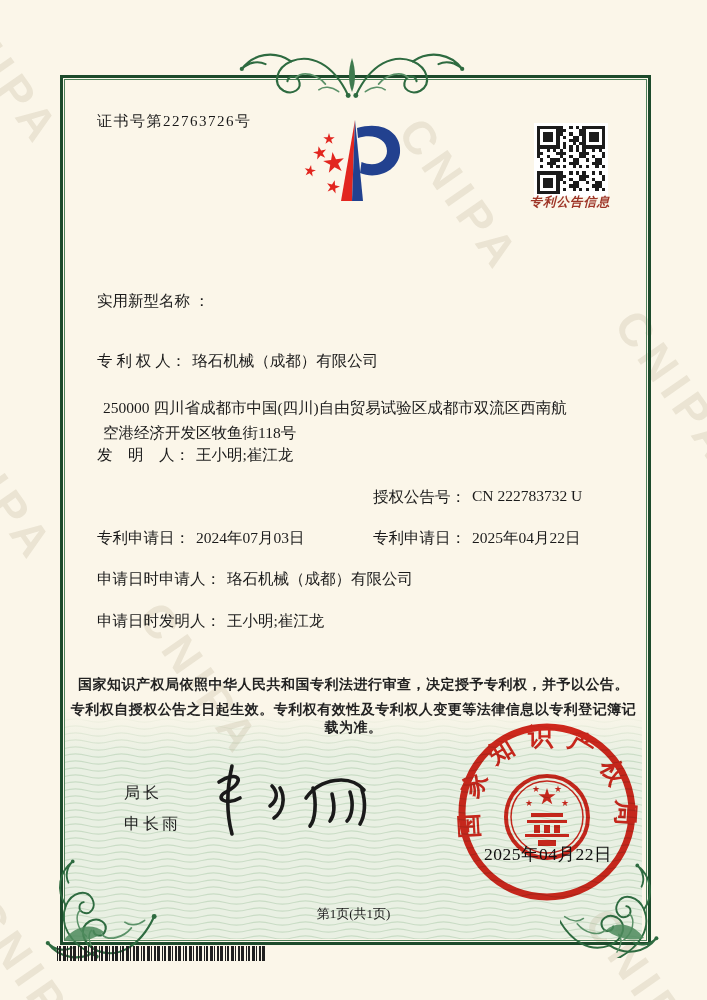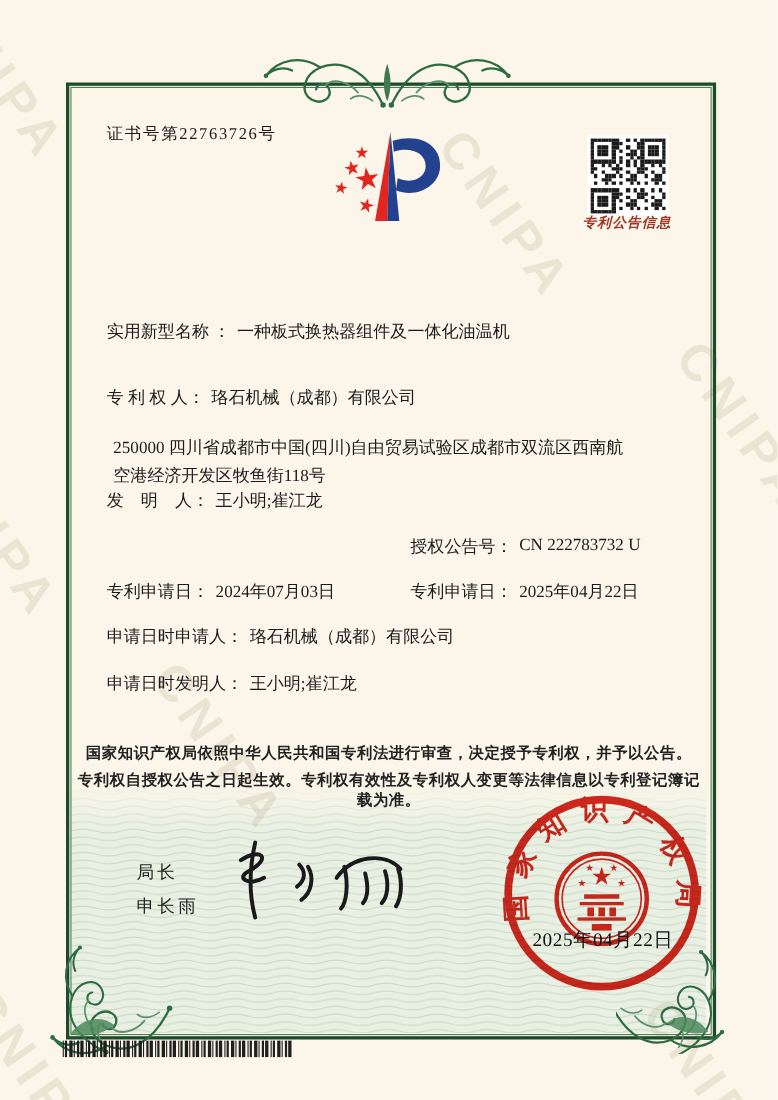--- a/index.html
+++ b/index.html
@@ -578,21 +578,20 @@
         <i></i>
         <i></i>
         <i></i>
       </div>
   </div>
   <div class="qr-label">专利公告信息</div>
 
 
   <div class="row" style="top:291px">
     <span class="lbl">实用新型名称 ：</span>
-    <span class="val">一种板式换热器组件及一体化油温机</span>
   </div>
 
   <div class="row" style="top:351px">
     <span class="lbl">专 利 权 人：</span>
     <span class="val">珞石机械（成都）有限公司</span>
   </div>
 
   <div class="row" style="top:396px">
     <span class="val addr-val">250000 四川省成都市中国(四川)自由贸易试验区成都市双流区西南航空港经济开发区牧鱼街118号</span>
   </div>
@@ -665,20 +664,21 @@
       <rect x="-20" y="3" width="40" height="3"></rect>
       <rect x="-13" y="8" width="6" height="8"></rect>
       <rect x="-3" y="8" width="6" height="8"></rect>
       <rect x="7" y="8" width="6" height="8"></rect>
       <rect x="-22" y="17" width="44" height="3"></rect>
       <rect x="-9" y="23" width="18" height="6"></rect>
     </g>
   </svg>
   <div class="seal-date">2025年04月22日</div>
 
+  <div class="page-indicator">第1页(共1页)</div>
   <div class="barcode" id="barcode">
       <i class="bar" style="width: 1px;"></i>
       <i style="width: 1px;"></i>
       <i class="bar" style="width: 2px;"></i>
       <i style="width: 2px;"></i>
       <i class="bar" style="width: 3px;"></i>
       <i style="width: 1px;"></i>
       <i class="bar" style="width: 1px;"></i>
       <i style="width: 2px;"></i>
       <i class="bar" style="width: 2px;"></i>

